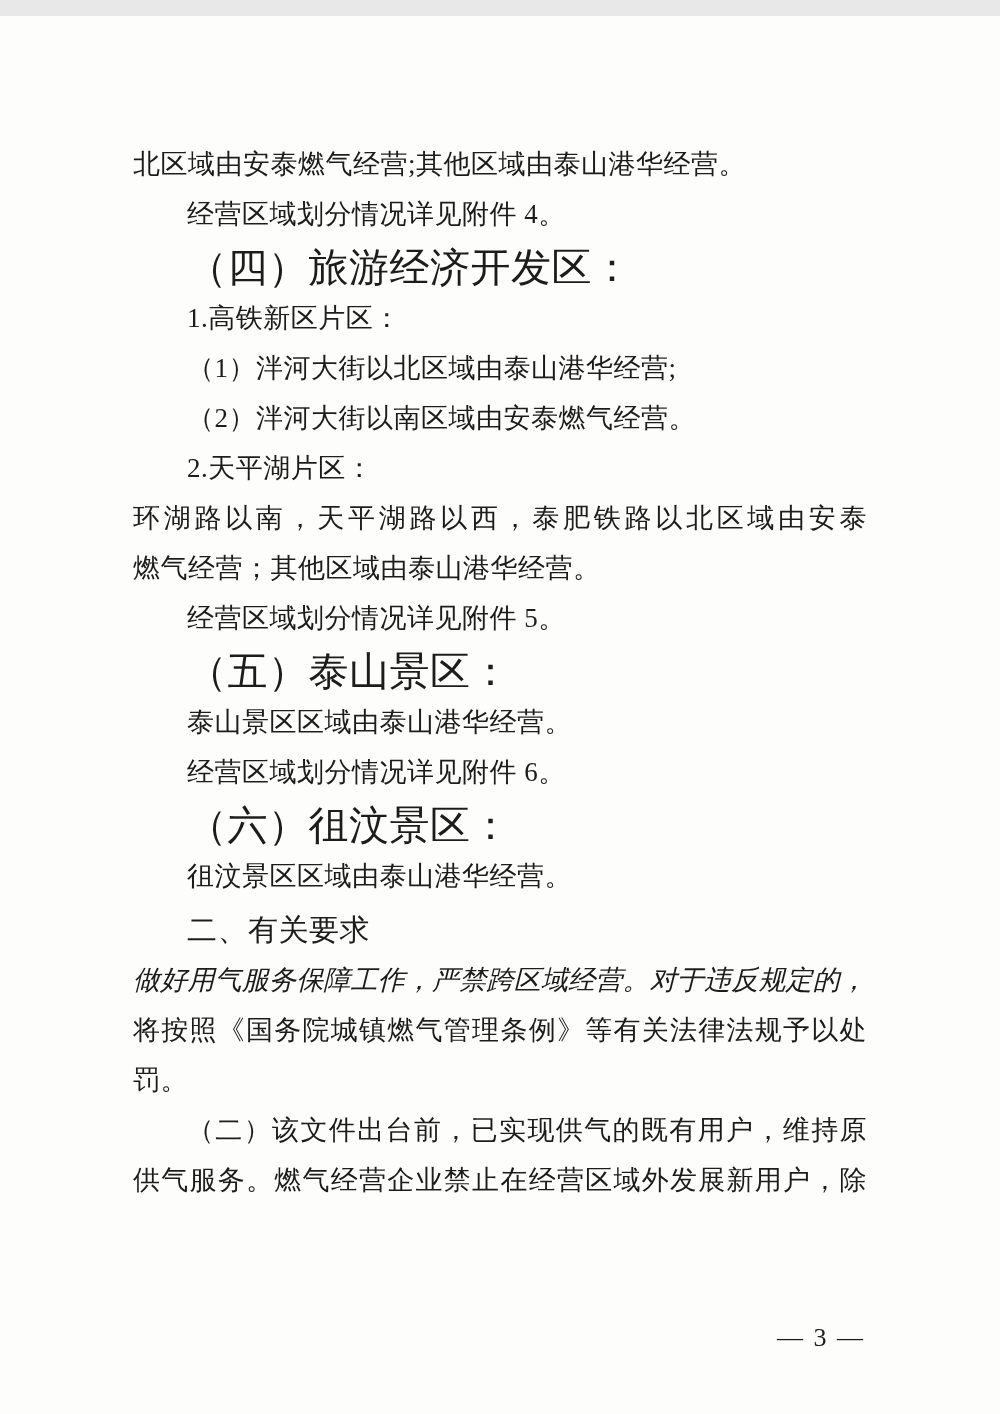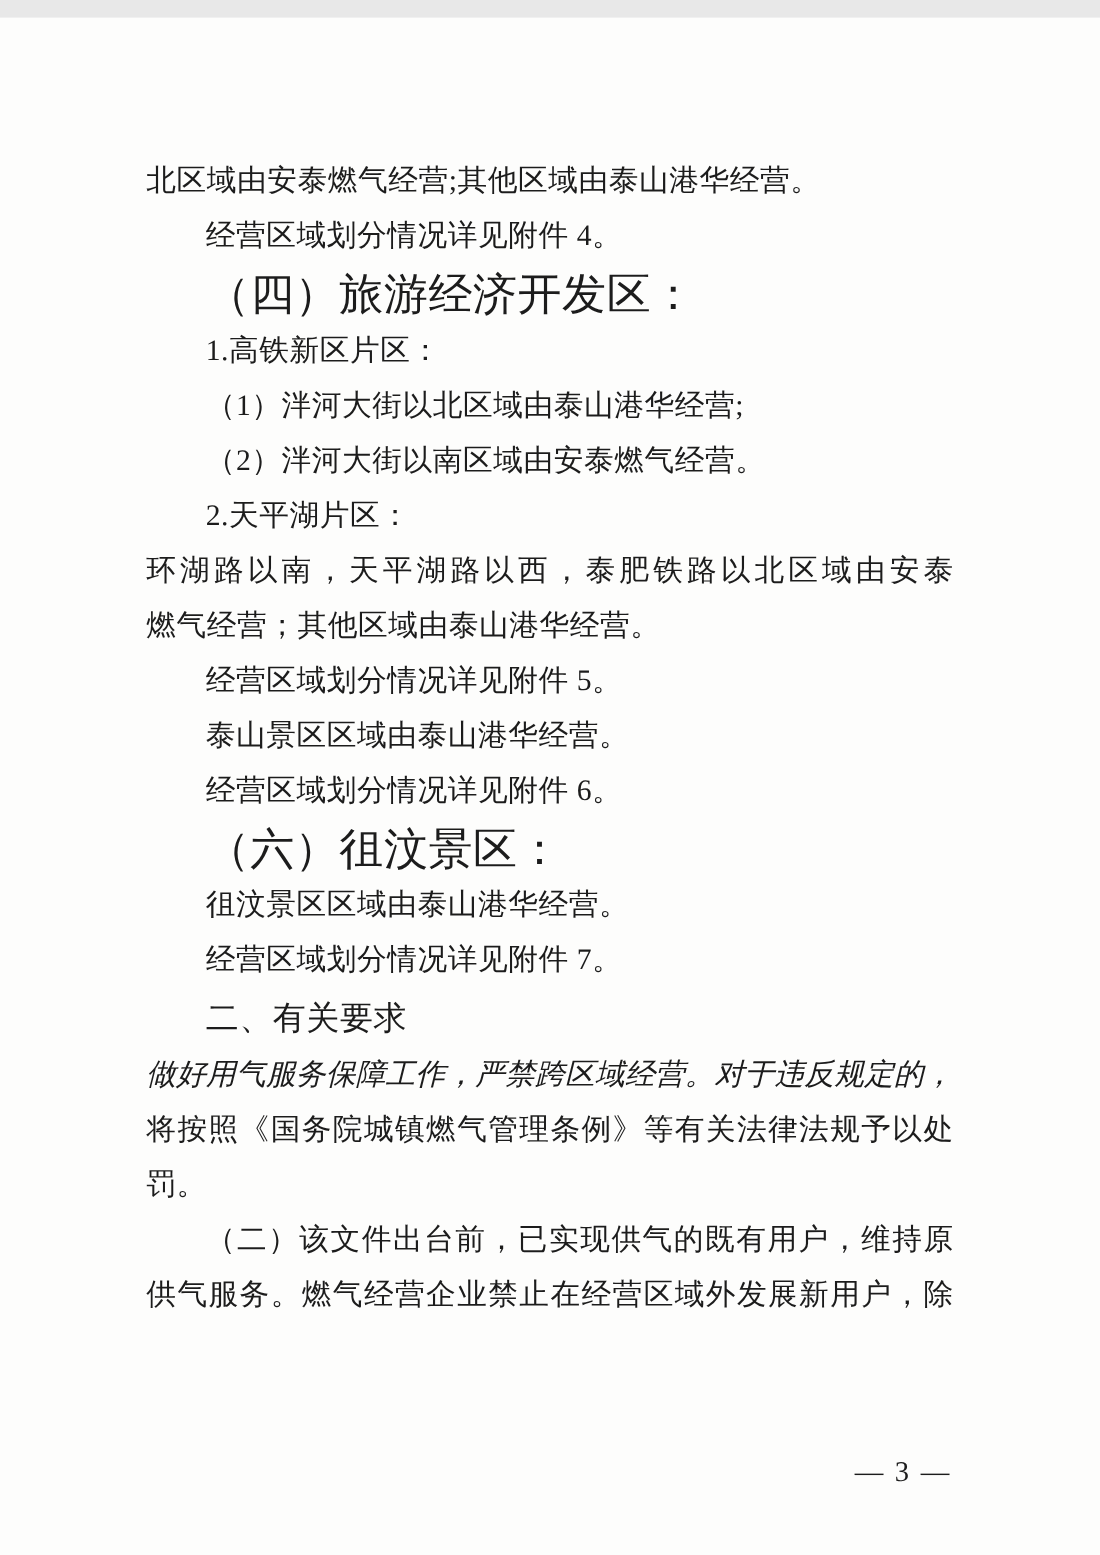--- a/index.html
+++ b/index.html
@@ -75,25 +75,25 @@
     <p class="line">北区域由安泰燃气经营;其他区域由泰山港华经营。</p>
     <p class="line indent2">经营区域划分情况详见附件 4。</p>
     <p class="line indent2 kai">（四）旅游经济开发区：</p>
     <p class="line indent2">1.高铁新区片区：</p>
     <p class="line indent2">（1）泮河大街以北区域由泰山港华经营;</p>
     <p class="line indent2">（2）泮河大街以南区域由安泰燃气经营。</p>
     <p class="line indent2">2.天平湖片区：</p>
     <p class="line just">环湖路以南，天平湖路以西，泰肥铁路以北区域由安泰</p>
     <p class="line">燃气经营；其他区域由泰山港华经营。</p>
     <p class="line indent2">经营区域划分情况详见附件 5。</p>
+    <p class="line indent2 kai">（五）泰山景区：</p>
     <p class="line indent2">泰山景区区域由泰山港华经营。</p>
     <p class="line indent2">经营区域划分情况详见附件 6。</p>
     <p class="line indent2 kai">（六）徂汶景区：</p>
     <p class="line indent2">徂汶景区区域由泰山港华经营。</p>
-    <p class="line indent2">经营区域划分情况详见附件 7。</p>
     <p class="line indent2 bold-head">二、有关要求</p>
     <p class="line just tighter">做好用气服务保障工作，严禁跨区域经营。对于违反规定的，</p>
     <p class="line just">将按照《国务院城镇燃气管理条例》等有关法律法规予以处</p>
     <p class="line">罚。</p>
     <p class="line indent2 just">（二）该文件出台前，已实现供气的既有用户，维持原</p>
     <p class="line just">供气服务。燃气经营企业禁止在经营区域外发展新用户，除</p>
   </div>
   <div class="page-number">— 3 —</div>
 </div>
 

